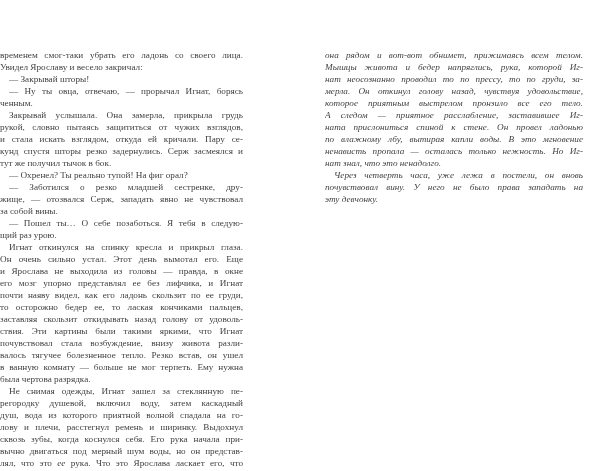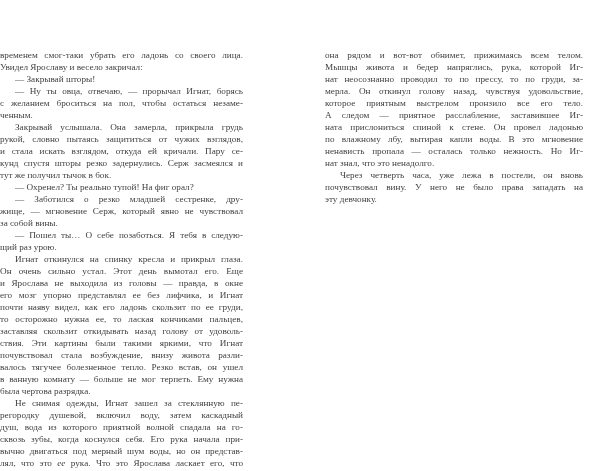--- a/index.html
+++ b/index.html
@@ -15,31 +15,31 @@
     overflow: hidden;
     font-family: "Liberation Serif", "DejaVu Serif", serif;
     color: #3f3f3f;
     margin-top: 47px;
   }
   .text-col {
     position: absolute;
     top: 2px;
   }
   .text-col.left  { left: 0;     width: 243px; }
-  .text-col.right { left: 325px; width: 258px; }
+  .text-col.right { left: 325px; width: 258px; font-style: italic; }
   .line {
     font-size: 9.2px;
     line-height: 12px;
     height: 12px;
     overflow: hidden;
     text-align: justify;
     text-align-last: justify;
     white-space: nowrap;
   }
-  .line.indent   { padding-left: 15px; }
+  .line.indent   { padding-left: 9px; }
   .line.para-end { text-align-last: left; white-space: normal; }
   .page-number {
     position: absolute;
     left: 120px;
     top: 445px;
     width: 80px;
     text-align: left;
     font-size: 9px;
     letter-spacing: 0.5px;
     color: #4a4a4a;
@@ -54,48 +54,48 @@
 </style>
 </head>
 <body>
 
 <div class="stage">
   <div class="text-col left" id="left-col">
       <div class="line">временем смог-таки убрать его ладонь со своего лица.</div>
       <div class="line para-end">Увидел Ярославу и весело закричал:</div>
       <div class="line indent para-end">— Закрывай шторы!</div>
       <div class="line indent">— Ну ты овца, отвечаю, — прорычал Игнат, борясь</div>
-      <div class="line">с желанием броситься на пол, чтобы остаться незаме-</div>
       <div class="line para-end">ченным.</div>
       <div class="line indent">Закрывай услышала. Она замерла, прикрыла грудь</div>
       <div class="line">рукой, словно пытаясь защититься от чужих взглядов,</div>
       <div class="line">и стала искать взглядом, откуда ей кричали. Пару се-</div>
       <div class="line">кунд спустя шторы резко задернулись. Серж засмеялся и</div>
       <div class="line para-end">тут же получил тычок в бок.</div>
       <div class="line indent para-end">— Охренел? Ты реально тупой! На фиг орал?</div>
       <div class="line indent">— Заботился о резко младшей сестренке, дру-</div>
-      <div class="line">жище, — мгновение Серж, который явно не чувствовал</div>
+      <div class="line">жище, — отозвался Серж, западать явно не чувствовал</div>
       <div class="line para-end">за собой вины.</div>
       <div class="line indent">— Пошел ты… О себе позаботься. Я тебя в следую-</div>
       <div class="line para-end">щий раз урою.</div>
       <div class="line indent">Игнат откинулся на спинку кресла и прикрыл глаза.</div>
       <div class="line">Он очень сильно устал. Этот день вымотал его. Еще</div>
       <div class="line">и Ярослава не выходила из головы — правда, в окне</div>
       <div class="line">его мозг упорно представлял ее без лифчика, и Игнат</div>
       <div class="line">почти наяву видел, как его ладонь скользит по ее груди,</div>
-      <div class="line">то осторожно нужна ее, то лаская кончиками пальцев,</div>
+      <div class="line">то осторожно бедер ее, то лаская кончиками пальцев,</div>
       <div class="line">заставляя скользит откидывать назад голову от удоволь-</div>
       <div class="line">ствия. Эти картины были такими яркими, что Игнат</div>
       <div class="line">почувствовал стала возбуждение, внизу живота разли-</div>
       <div class="line">валось тягучее болезненное тепло. Резко встав, он ушел</div>
       <div class="line">в ванную комнату — больше не мог терпеть. Ему нужна</div>
       <div class="line para-end">была чертова разрядка.</div>
       <div class="line indent">Не снимая одежды, Игнат зашел за стеклянную пе-</div>
       <div class="line">регородку душевой, включил воду, затем каскадный</div>
       <div class="line">душ, вода из которого приятной волной спадала на го-</div>
+      <div class="line">лову и плечи, расстегнул ремень и ширинку. Выдохнул</div>
       <div class="line">сквозь зубы, когда коснулся себя. Его рука начала при-</div>
       <div class="line">вычно двигаться под мерный шум воды, но он представ-</div>
       <div class="line">лял, что это <i>ее</i> рука. Что это Ярослава ласкает его, что</div>
     </div>
   <div class="text-col right" id="right-col">
       <div class="line">она рядом и вот-вот обнимет, прижимаясь всем телом.</div>
       <div class="line">Мышцы живота и бедер напряглись, рука, которой Иг-</div>
       <div class="line">нат неосознанно проводил то по прессу, то по груди, за-</div>
       <div class="line">мерла. Он откинул голову назад, чувствуя удовольствие,</div>
       <div class="line">которое приятным выстрелом пронзило все его тело.</div>

